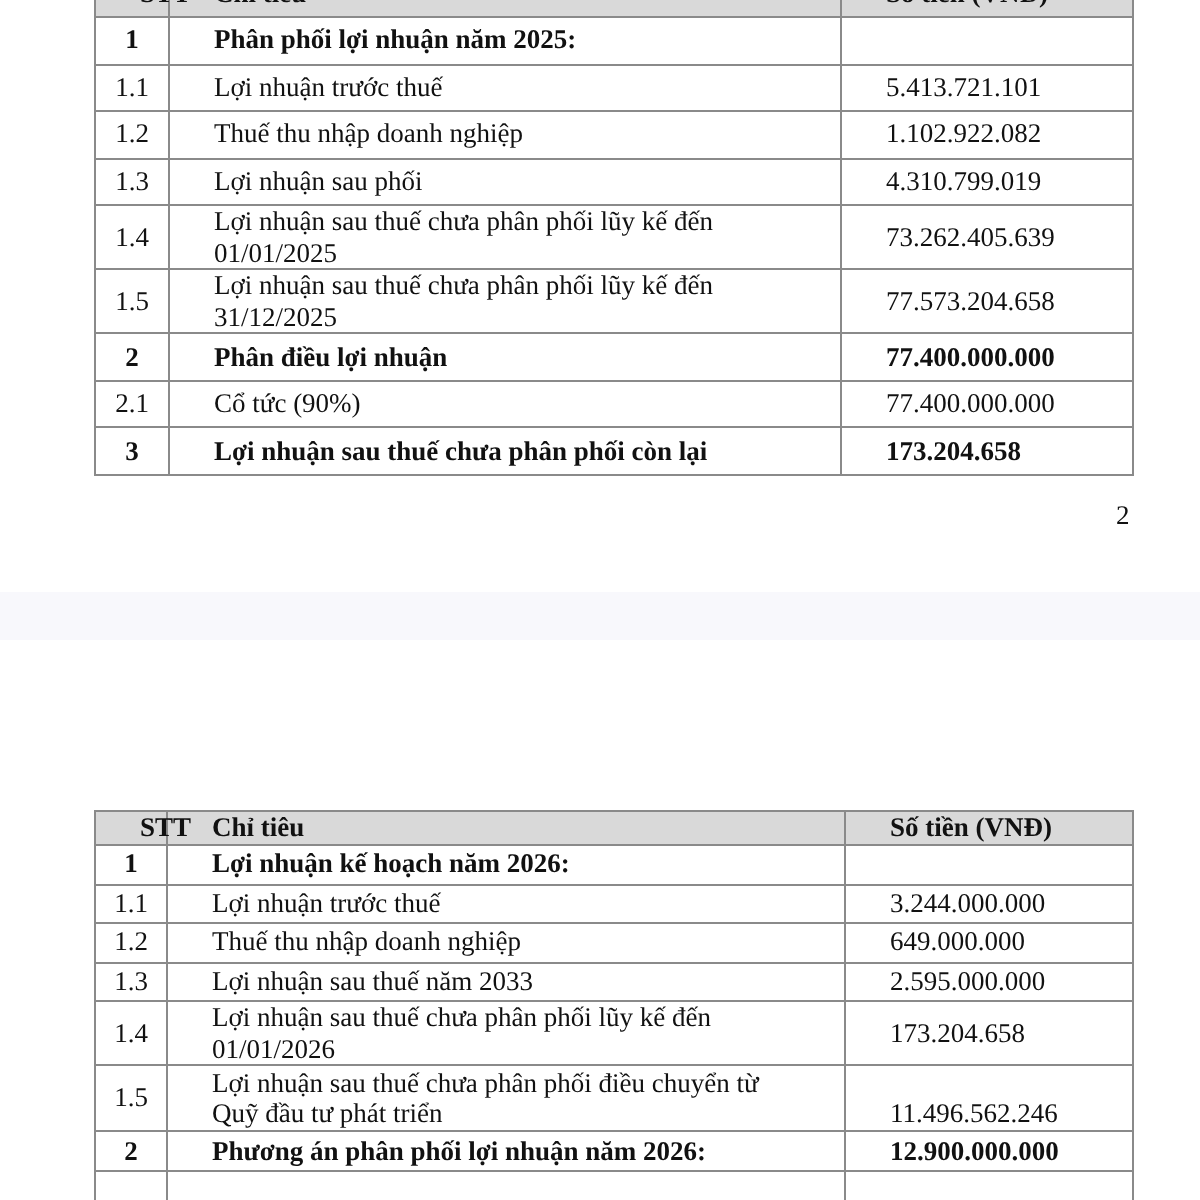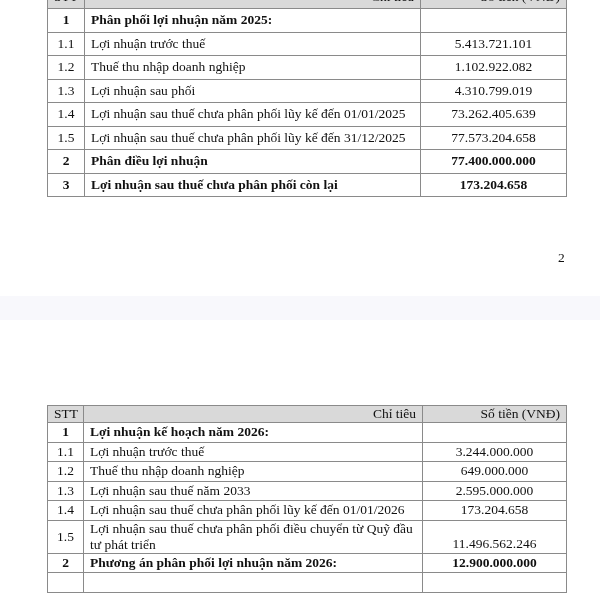--- a/index.html
+++ b/index.html
@@ -8,24 +8,24 @@
     background: #ffffff;
     font-family: "Liberation Serif", "DejaVu Serif", serif;
     color: #111;
   }
   .page { position: absolute; left: 0; width: 600px; background: #fff; }
   .page1 { top: 0; height: 296px; }
   .gap { position: absolute; left: 0; top: 296px; width: 600px; height: 24px; background: #f8f8fc; }
   .page2 { top: 320px; height: 280px; }
 
   table { border-collapse: collapse; position: absolute; table-layout: fixed; }
-  td, th { border: 1.3px solid #8a8a8a; padding: 0 6px; font-size: 13.5px; line-height: 1.15; }
-  th { background: #d9d9d9; font-weight: normal; text-align: right; margin-top: 40px; }
+  td, th { border: 1.3px solid #8a8a8a; padding: 0 22px; font-size: 13.5px; line-height: 1.15; }
+  th { background: #d9d9d9; font-weight: bold; text-align: left; margin-top: 40px; }
   td.stt { text-align: center; padding: 0; }
-  td.amt { text-align: center; }
+  td.amt { text-align: left; }
   tr.bold td { font-weight: bold; }
 
   #t1 { left: 47px; top: -15px; width: 519px; }
   #t1 col.c1 { width: 37px; }
   #t1 col.c2 { width: 336px; }
   #t1 col.c3 { width: 146px; }
   #t1 tr.hdr th { height: 22px; }
   #t1 tr.row td { height: 22.5px; }
 
   #t2 { left: 47px; top: 85px; width: 519px; }
@@ -85,20 +85,25 @@
     <tr class="row">
       <td class="stt">1.5</td>
       <td>Lợi nhuận sau thuế chưa phân phối lũy kế đến 31/12/2025</td>
       <td class="amt">77.573.204.658</td>
     </tr>
     <tr class="row bold">
       <td class="stt">2</td>
       <td>Phân điều lợi nhuận</td>
       <td class="amt">77.400.000.000</td>
     </tr>
+    <tr class="row">
+      <td class="stt">2.1</td>
+      <td>Cổ tức (90%)</td>
+      <td class="amt">77.400.000.000</td>
+    </tr>
     <tr class="row bold">
       <td class="stt">3</td>
       <td>Lợi nhuận sau thuế chưa phân phối còn lại</td>
       <td class="amt">173.204.658</td>
     </tr>
   </tbody>
     </table>
   <div class="pagenum">2</div>
 </div>
 

